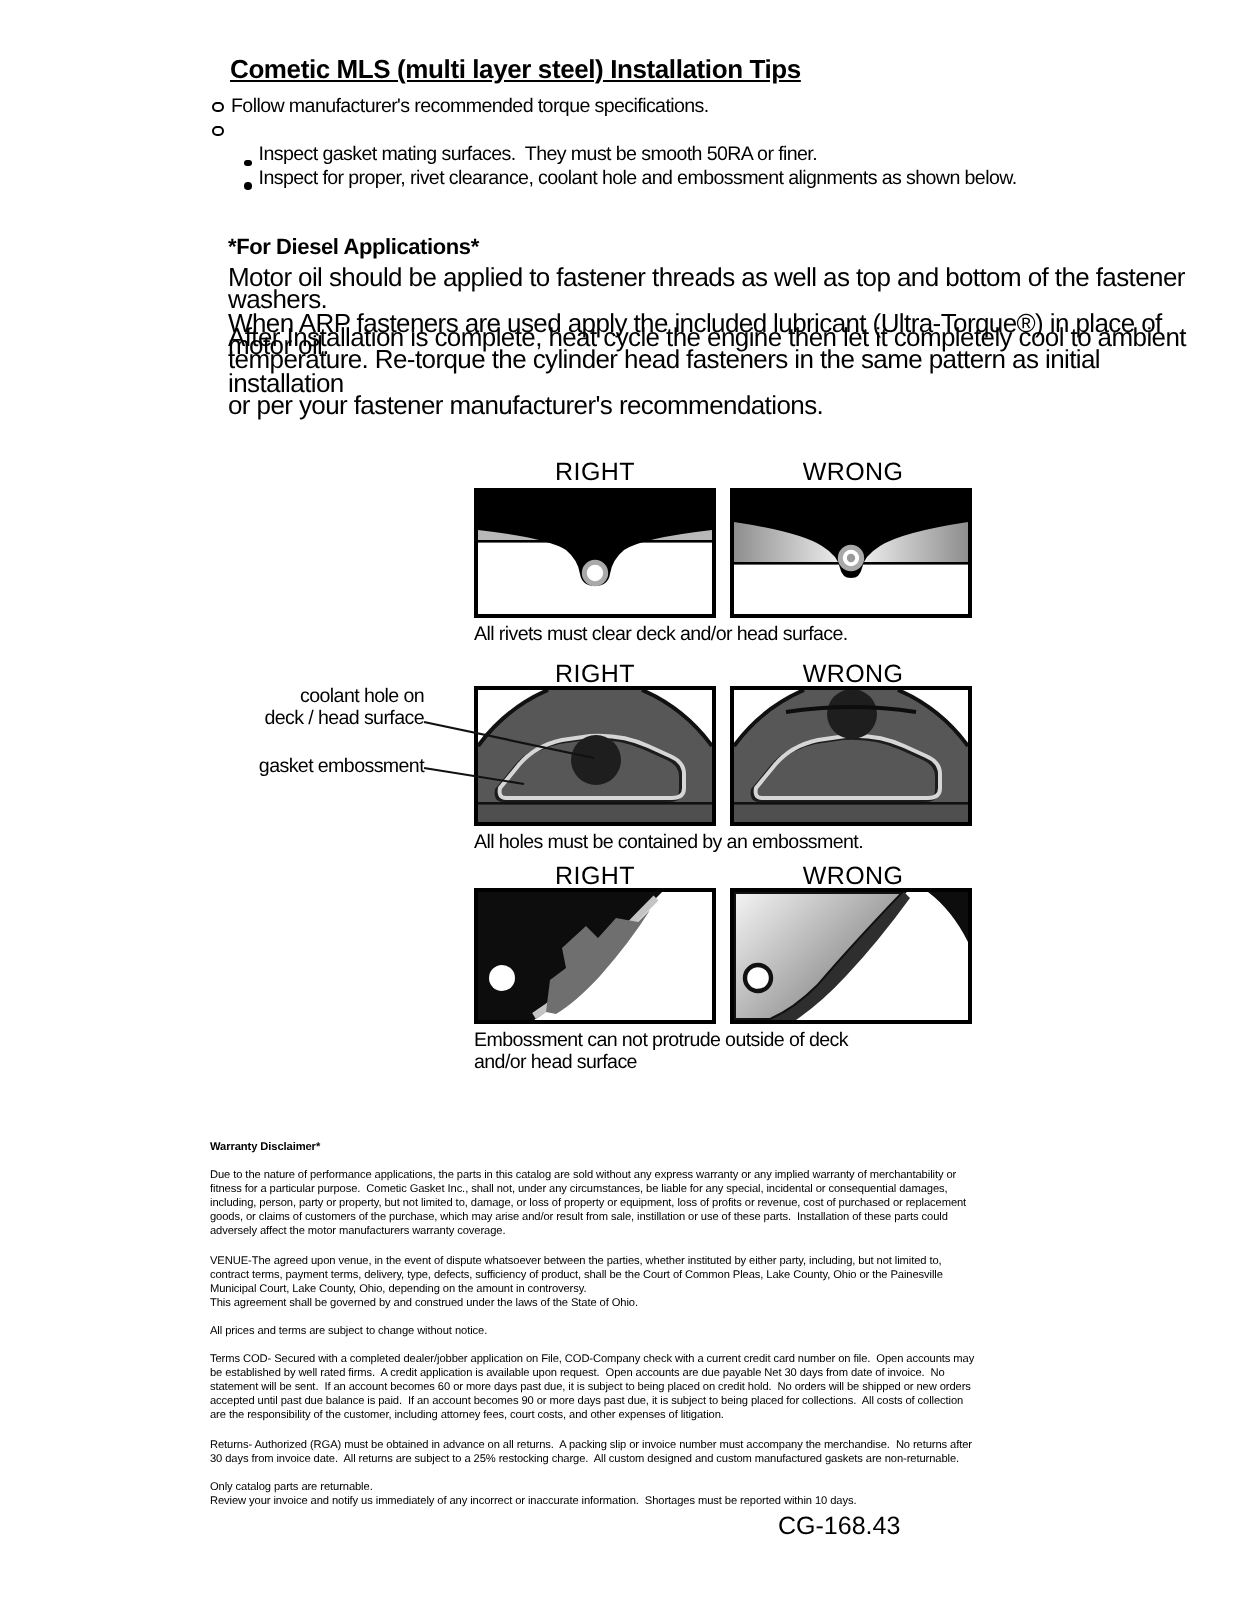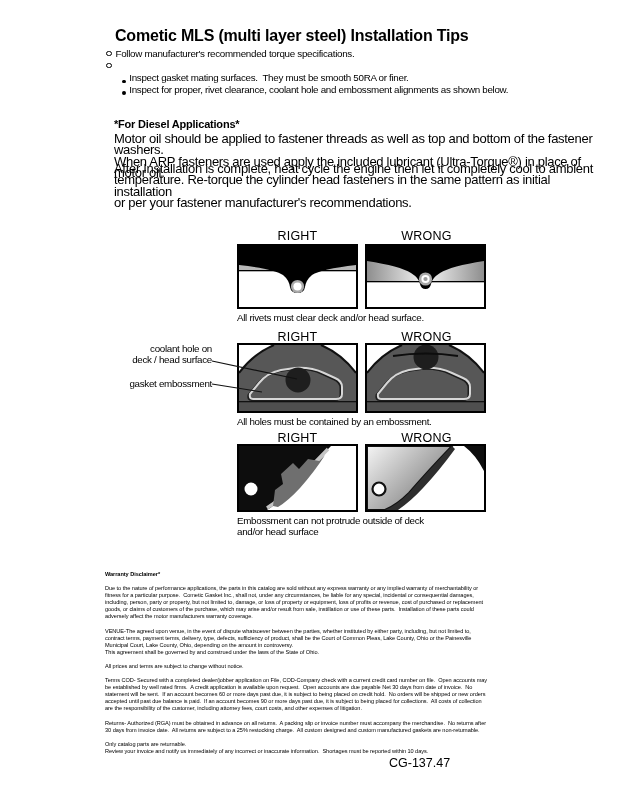--- a/index.html
+++ b/index.html
@@ -2,21 +2,22 @@
 <html><head>
 <meta charset="utf-8">
 <style>
   html,body { margin:0; padding:0; background:#ffffff; }
   .page {
     position:relative; width:618px; height:800px; background:#ffffff;
     font-family:"Liberation Sans", sans-serif; color:#000; overflow:hidden;
   }
   .title {
     position:absolute; left:115px; top:27px;
-    font-size:16px; font-weight:bold; letter-spacing:-0.2px;
+    font-size:13px; font-weight:bold; letter-spacing:-0.2px;
+    text-decoration:underline;
   }
   .bullets { position:absolute; left:106px; top:48px; font-size:9.8px; letter-spacing:-0.3px; }
   .bullet-row { display:flex; align-items:flex-start; height:11.8px; white-space:pre; }
   .bullet-row.sub { margin-left:16px;align-items:flex-end; }
   .marker-circle { flex:none; width:3.5px; height:3.5px; border:1px solid #000; border-radius:50%; margin:2.8px 4px 0 0; }
   .marker-dot { flex:none; width:3.8px; height:3.8px; background:#000; border-radius:50%; margin:3.2px 3.5px 0 0; }
 
   .diesel-heading { position:absolute; left:114px; top:118px; font-size:11px; font-weight:bold; letter-spacing:-0.2px; }
   .para { position:absolute; left:114px; font-size:13px; line-height:11.4px; letter-spacing:-0.3px; white-space:pre-wrap; width:480px; }
   .para.p1 { top:133px; }
@@ -210,15 +211,15 @@
 be established by well rated firms.  A credit application is available upon request.  Open accounts are due payable Net 30 days from date of invoice.  No
 statement will be sent.  If an account becomes 60 or more days past due, it is subject to being placed on credit hold.  No orders will be shipped or new orders
 accepted until past due balance is paid.  If an account becomes 90 or more days past due, it is subject to being placed for collections.  All costs of collection
 are the responsibility of the customer, including attorney fees, court costs, and other expenses of litigation.</p>
     <p>Returns- Authorized (RGA) must be obtained in advance on all returns.  A packing slip or invoice number must accompany the merchandise.  No returns after
 30 days from invoice date.  All returns are subject to a 25% restocking charge.  All custom designed and custom manufactured gaskets are non-returnable.</p>
     <p>Only catalog parts are returnable.
 Review your invoice and notify us immediately of any incorrect or inaccurate information.  Shortages must be reported within 10 days.</p>
   </div>
 
-  <div class="footer-code">CG-137.47</div>
+  <div class="footer-code">CG-168.43</div>
 
 </div>
 
 </body></html>

